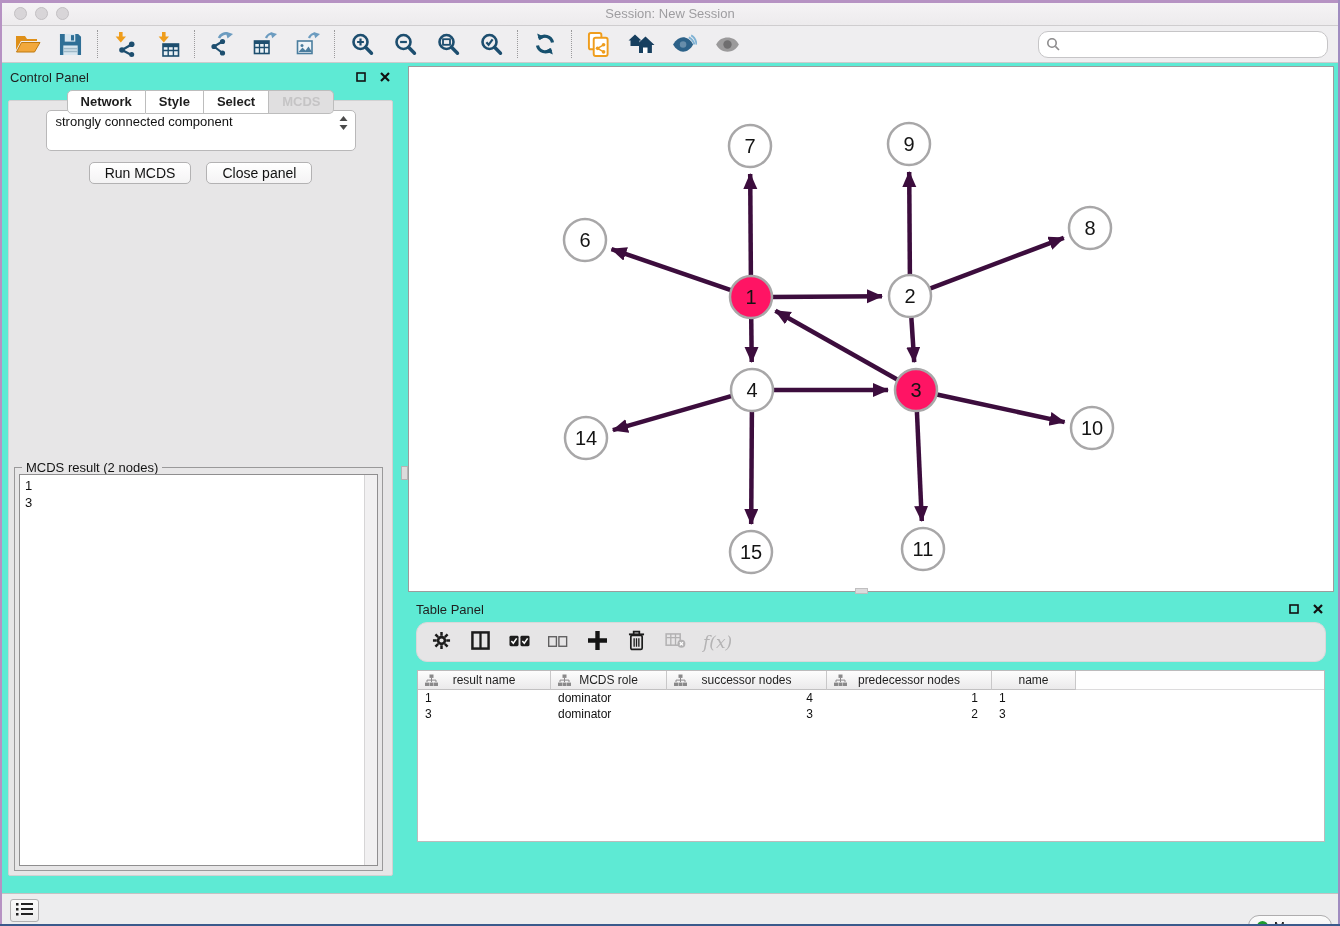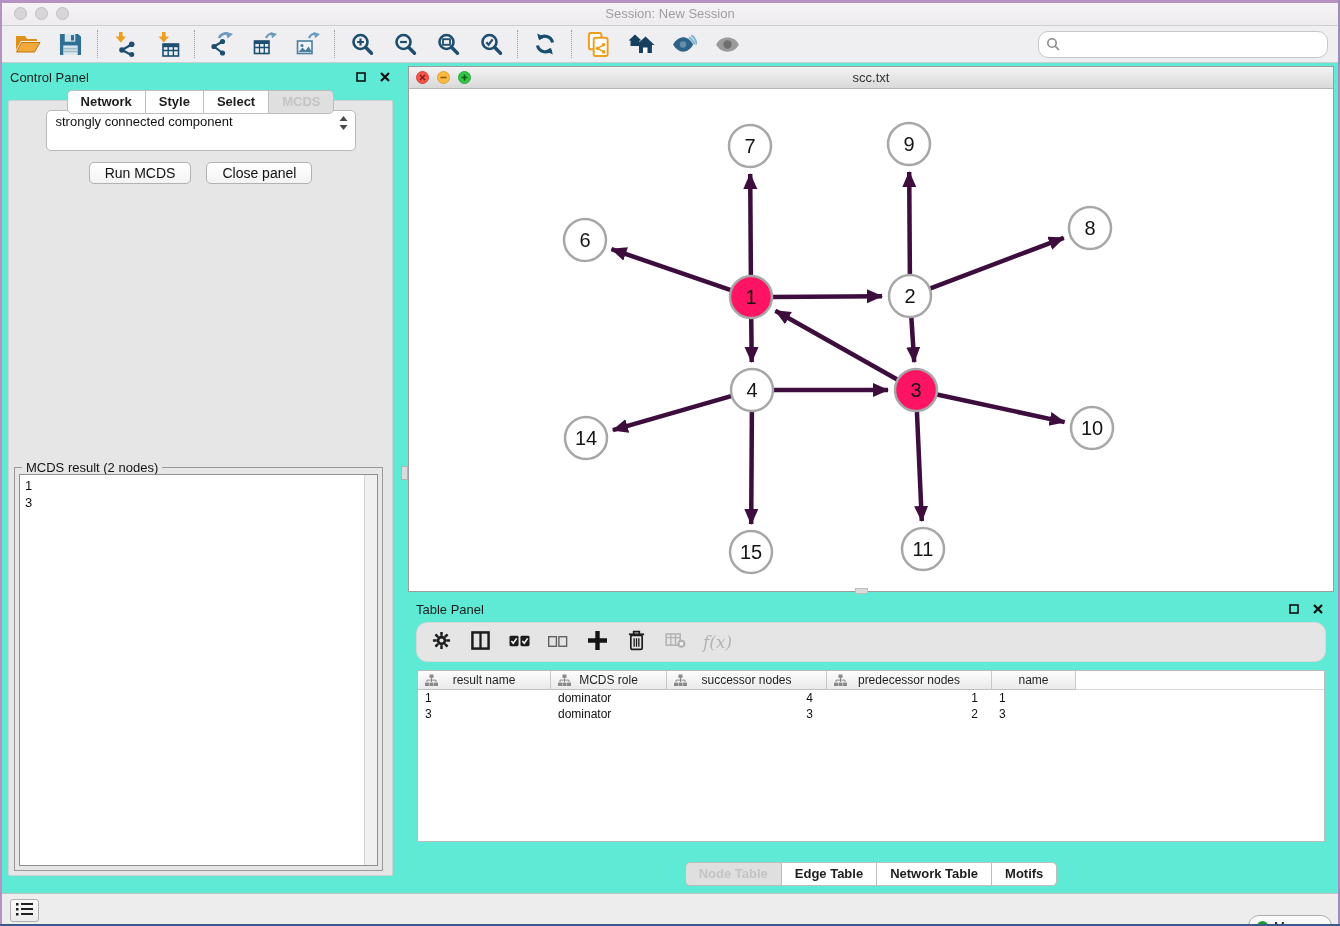--- a/index.html
+++ b/index.html
@@ -371,40 +371,20 @@
           <div class="result-scrollbar"></div>
         </div>
       </div>
     </div>
   </div>
 
   <div class="v-split-handle"></div>
   <div class="h-split-handle"></div>
 
   <div class="network-window">
-    <div class="nw-titlebar">
-      <div class="traffic">
-        <button class="tl tl-red">
-          <svg width="7" height="7">
-              <path d="M1 1l5 5M6 1L1 6" stroke="#871d14" stroke-width="1.5"></path>
-            </svg>
-        </button>
-        <button class="tl tl-yellow">
-          <svg width="7" height="7">
-              <path d="M0.5 3.5h6" stroke="#8a5a00" stroke-width="1.6"></path>
-            </svg>
-        </button>
-        <button class="tl tl-green">
-          <svg width="7" height="7">
-              <path d="M3.5 0.5v6M0.5 3.5h6" stroke="#0e5c17" stroke-width="1.6"></path>
-            </svg>
-        </button>
-      </div>
-      <div class="nw-title">scc.txt</div>
-    </div>
     <div class="nw-canvas">
       <svg id="graph-svg" width="924" height="502">
           <defs>
             <marker id="arrowhead" markerUnits="userSpaceOnUse" markerWidth="18" markerHeight="15" refX="15" refY="7" orient="auto">
               <path d="M0,0 L16,7 L0,14 z" fill="#3c0d3d"></path>
             </marker>
           </defs>
           <line x1="341.9" y1="189.0" x2="341.2" y2="85.0" stroke="#3c0d3d" stroke-width="4.5" marker-end="url(#arrowhead)"></line>
           <line x1="324.0" y1="201.8" x2="202.5" y2="160.1" stroke="#3c0d3d" stroke-width="4.5" marker-end="url(#arrowhead)"></line>
           <line x1="361.0" y1="207.9" x2="473.0" y2="207.2" stroke="#3c0d3d" stroke-width="4.5" marker-end="url(#arrowhead)"></line>
@@ -600,26 +580,20 @@
           </div>
           <div class="tr">
             <div class="td left" style="width: 133px;">3</div>
             <div class="td left" style="width: 116px;">dominator</div>
             <div class="td right" style="width: 160px;">3</div>
             <div class="td right" style="width: 165px;">2</div>
             <div class="td left" style="width: 84px;">3</div>
           </div>
         </div>
     </div>
-    <div class="tabs tp-tabs" id="tp-tabs">
-        <div class="tab active">Node Table</div>
-        <div class="tab">Edge Table</div>
-        <div class="tab">Network Table</div>
-        <div class="tab">Motifs</div>
-      </div>
   </div>
 
   <div class="status-bar">
     <button class="list-btn">
       <span>
         <svg width="18" height="14">
             <g stroke="#222" stroke-width="2">
               <line x1="5" y1="2" x2="17" y2="2"></line>
               <line x1="5" y1="7" x2="17" y2="7"></line>
               <line x1="5" y1="12" x2="17" y2="12"></line>

